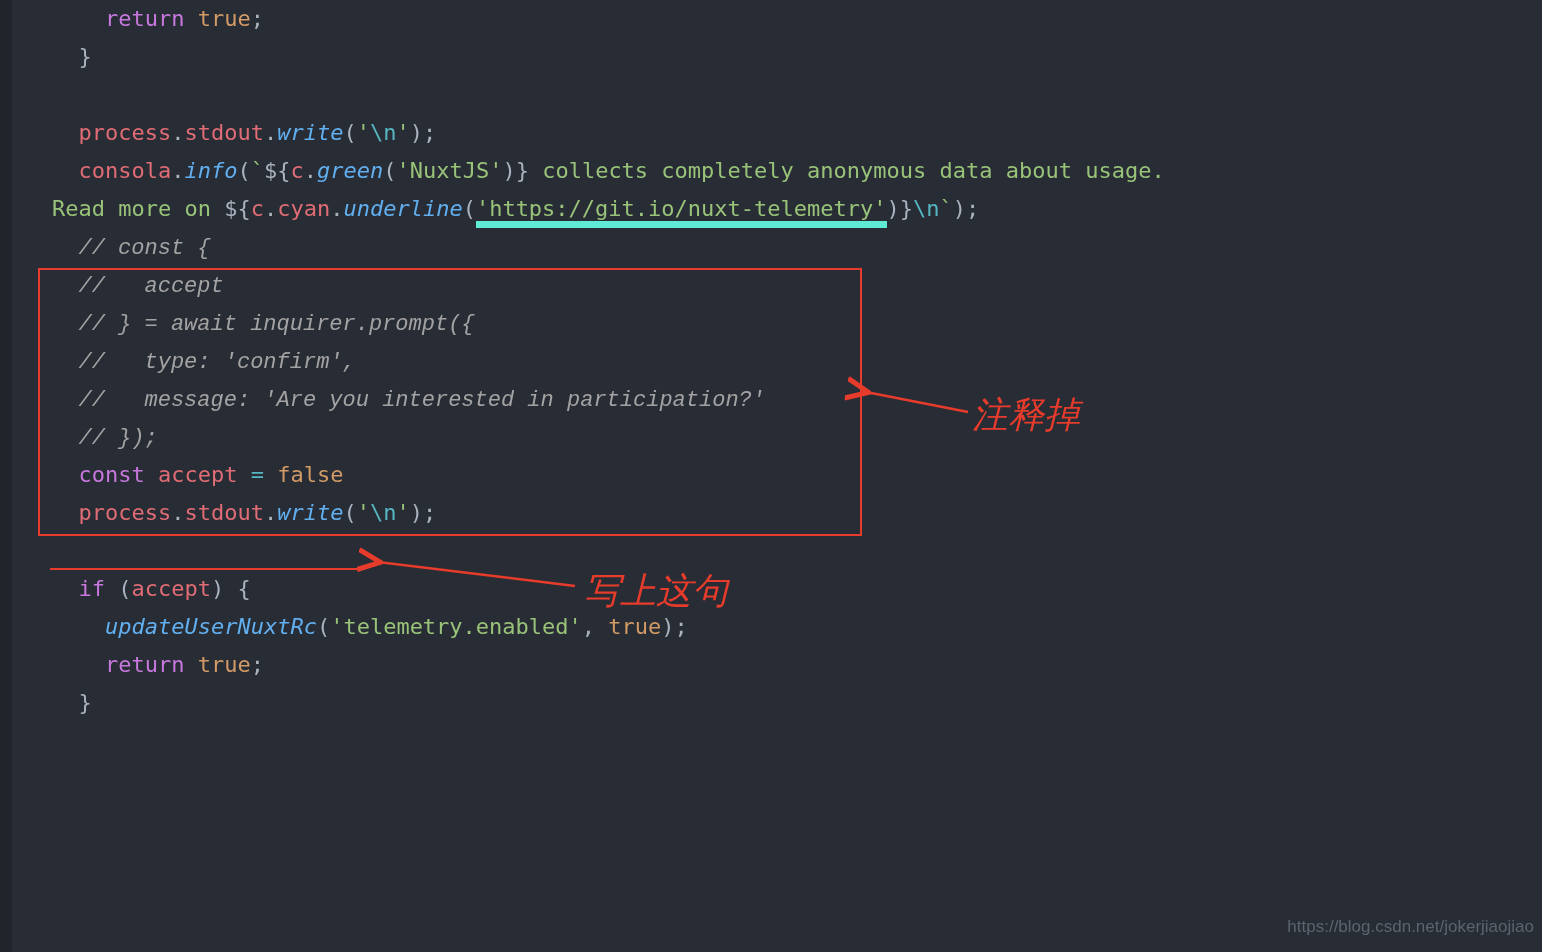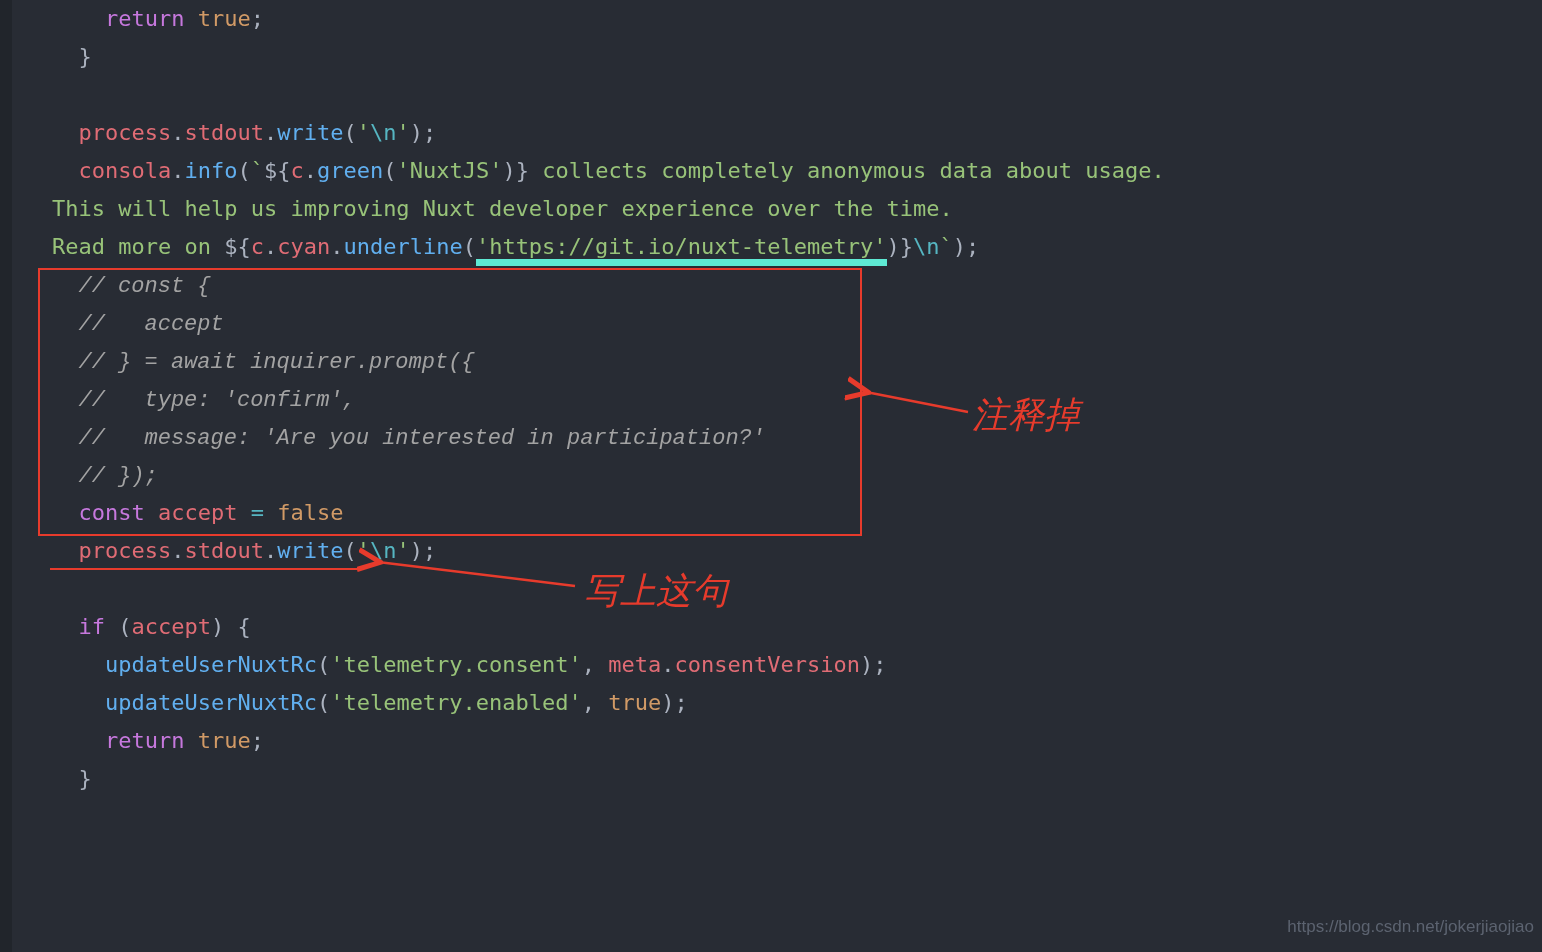--- a/index.html
+++ b/index.html
@@ -27,21 +27,21 @@
     top: 0;
     bottom: 0;
     width: 12px;
     background: #21252b;
   }
   .code-area { padding-left: 32px; }
   .line { white-space: pre; height: 38px; }
 
   .kw      { color: #c678dd; }   
   .ident   { color: #e06c75; }   
-  .prop    { color: #61afef; }
+  .prop    { color: #61afef; font-style: italic; }
   .str     { color: #98c379; }   
   .esc     { color: #56b6c2; }   
   .const   { color: #d19a66; }   
   .comment { color: #a3a3a3; font-style: italic; font-family: Liberation Mono, monospace; }
   .punct   { color: #abb2bf; }
   .tmpl    { color: #98c379; }
   .cyan    { color: #56b6c2; }
   .url-underline { border-bottom: 7px solid #5eead4; }
 
   .red-box {
@@ -81,33 +81,31 @@
 <div class="gutter-line"></div>
 
 <div class="editor">
   <div class="code-area">
 
     <div class="line">    <span class="kw">return</span> <span class="const">true</span><span class="punct">;</span></div>
     <div class="line">  <span class="punct">}</span></div>
     <div class="line"> </div>
     <div class="line">  <span class="ident">process</span><span class="punct">.</span><span class="ident">stdout</span><span class="punct">.</span><span class="prop">write</span><span class="punct">(</span><span class="str">'</span><span class="esc">\n</span><span class="str">'</span><span class="punct">);</span></div>
     <div class="line">  <span class="ident">consola</span><span class="punct">.</span><span class="prop">info</span><span class="punct">(</span><span class="tmpl">`</span><span class="punct">${</span><span class="ident">c</span><span class="punct">.</span><span class="prop">green</span><span class="punct">(</span><span class="str">'NuxtJS'</span><span class="punct">)</span><span class="punct">}</span><span class="tmpl"> collects completely anonymous data about usage.</span></div>
-    <div class="line"><span class="tmpl">This will help us improving Nuxt developer experience over the time.</span></div>
     <div class="line"><span class="tmpl">Read more on </span><span class="punct">${</span><span class="ident">c</span><span class="punct">.</span><span class="ident">cyan</span><span class="punct">.</span><span class="prop">underline</span><span class="punct">(</span><span class="str url-underline">'https://git.io/nuxt-telemetry'</span><span class="punct">)</span><span class="punct">}</span><span class="esc">\n</span><span class="tmpl">`</span><span class="punct">);</span></div>
     <div class="line">  <span class="comment">// const {</span></div>
     <div class="line">  <span class="comment">//   accept</span></div>
     <div class="line">  <span class="comment">// } = await inquirer.prompt({</span></div>
     <div class="line">  <span class="comment">//   type: 'confirm',</span></div>
     <div class="line">  <span class="comment">//   message: 'Are you interested in participation?'</span></div>
     <div class="line">  <span class="comment">// });</span></div>
     <div class="line">  <span class="kw">const</span> <span class="ident">accept</span><span class="cyan"> = </span><span class="const">false</span></div>
     <div class="line">  <span class="ident">process</span><span class="punct">.</span><span class="ident">stdout</span><span class="punct">.</span><span class="prop">write</span><span class="punct">(</span><span class="str">'</span><span class="esc">\n</span><span class="str">'</span><span class="punct">);</span></div>
     <div class="line"> </div>
     <div class="line">  <span class="kw">if</span> <span class="punct">(</span><span class="ident">accept</span><span class="punct">) {</span></div>
-    <div class="line">    <span class="prop">updateUserNuxtRc</span><span class="punct">(</span><span class="str">'telemetry.consent'</span><span class="punct">, </span><span class="ident">meta</span><span class="punct">.</span><span class="ident">consentVersion</span><span class="punct">);</span></div>
     <div class="line">    <span class="prop">updateUserNuxtRc</span><span class="punct">(</span><span class="str">'telemetry.enabled'</span><span class="punct">, </span><span class="const">true</span><span class="punct">);</span></div>
     <div class="line">    <span class="kw">return</span> <span class="const">true</span><span class="punct">;</span></div>
     <div class="line">  <span class="punct">}</span></div>
 
   </div>
 </div>
 
 <div class="red-box" style="left:38px; top:268px; width:824px; height:268px;"></div>
 
 <div class="red-underline" style="left:50px; top:568px; width:312px;"></div>

